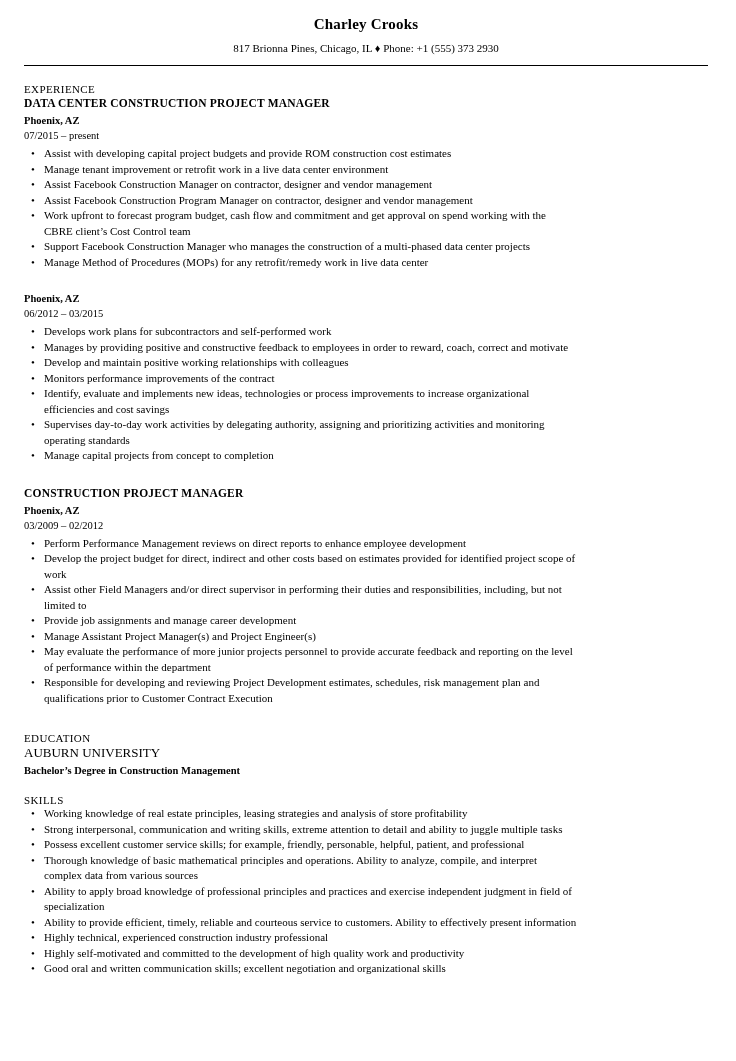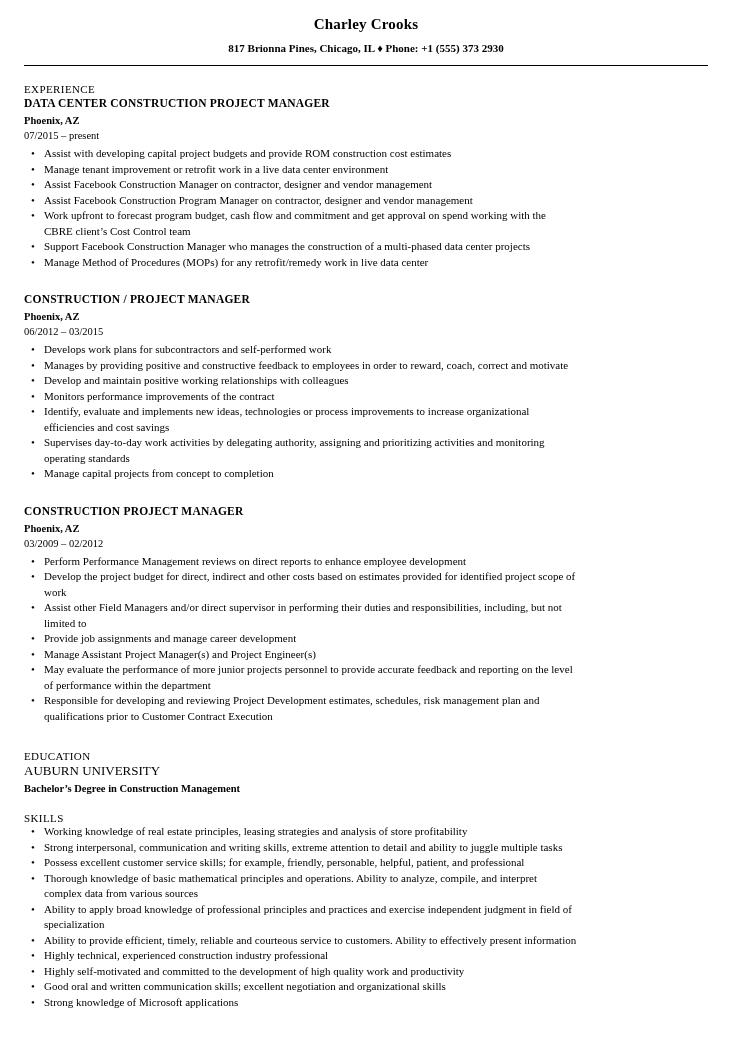--- a/index.html
+++ b/index.html
@@ -9,21 +9,21 @@
     min-height: 1061px;
     margin: 0 auto;
     font-family: "Liberation Serif", "DejaVu Serif", serif;
     color: #000000;
   }
   .page { padding: 16px 28px 24px 24px; }
 
   
   .resume-header { text-align: center; }
   .person-name { font-size: 15px; font-weight: bold; letter-spacing: 0.2px; }
-  .contact-line { font-size: 11px; font-weight: bold; margin-top: 9px; }
+  .contact-line { font-size: 11px; font-weight: normal; margin-top: 9px; }
   .header-divider {
     border: none;
     border-top: 1.5px solid #000;
     margin: 11px 0 16px 0;
   }
 
   
   .section-row { display: flex; align-items: flex-start; flex-direction: column; }
   .section-label {
     width: 107px;
@@ -89,21 +89,20 @@
           <li>Manage tenant improvement or retrofit work in a live data center environment</li>
           <li>Assist Facebook Construction Manager on contractor, designer and vendor management</li>
           <li>Assist Facebook Construction Program Manager on contractor, designer and vendor management</li>
           <li>Work upfront to forecast program budget, cash flow and commitment and get approval on spend working with the CBRE client’s Cost Control team</li>
           <li>Support Facebook Construction Manager who manages the construction of a multi-phased data center projects</li>
           <li>Manage Method of Procedures (MOPs) for any retrofit/remedy work in live data center</li>
         </ul>
       </article>
 
       <article class="job">
-        <h2 class="job-title">CONSTRUCTION / PROJECT MANAGER</h2>
         <div class="job-location">Phoenix, AZ</div>
         <div class="job-dates">06/2012 – 03/2015</div>
         <ul class="bullets">
           <li>Develops work plans for subcontractors and self-performed work</li>
           <li>Manages by providing positive and constructive feedback to employees in order to reward, coach, correct and motivate</li>
           <li>Develop and maintain positive working relationships with colleagues</li>
           <li>Monitors performance improvements of the contract</li>
           <li>Identify, evaluate and implements new ideas, technologies or process improvements to increase organizational efficiencies and cost savings</li>
           <li>Supervises day-to-day work activities by delegating authority, assigning and prioritizing activities and monitoring operating standards</li>
           <li>Manage capital projects from concept to completion</li>
@@ -142,18 +141,17 @@
       <ul class="bullets">
         <li>Working knowledge of real estate principles, leasing strategies and analysis of store profitability</li>
         <li>Strong interpersonal, communication and writing skills, extreme attention to detail and ability to juggle multiple tasks</li>
         <li>Possess excellent customer service skills; for example, friendly, personable, helpful, patient, and professional</li>
         <li>Thorough knowledge of basic mathematical principles and operations. Ability to analyze, compile, and interpret complex data from various sources</li>
         <li>Ability to apply broad knowledge of professional principles and practices and exercise independent judgment in field of specialization</li>
         <li>Ability to provide efficient, timely, reliable and courteous service to customers. Ability to effectively present information</li>
         <li>Highly technical, experienced construction industry professional</li>
         <li>Highly self-motivated and committed to the development of high quality work and productivity</li>
         <li>Good oral and written communication skills; excellent negotiation and organizational skills</li>
-        <li>Strong knowledge of Microsoft applications</li>
       </ul>
     </div>
   </section>
 
 </div>
 
 </body></html>

